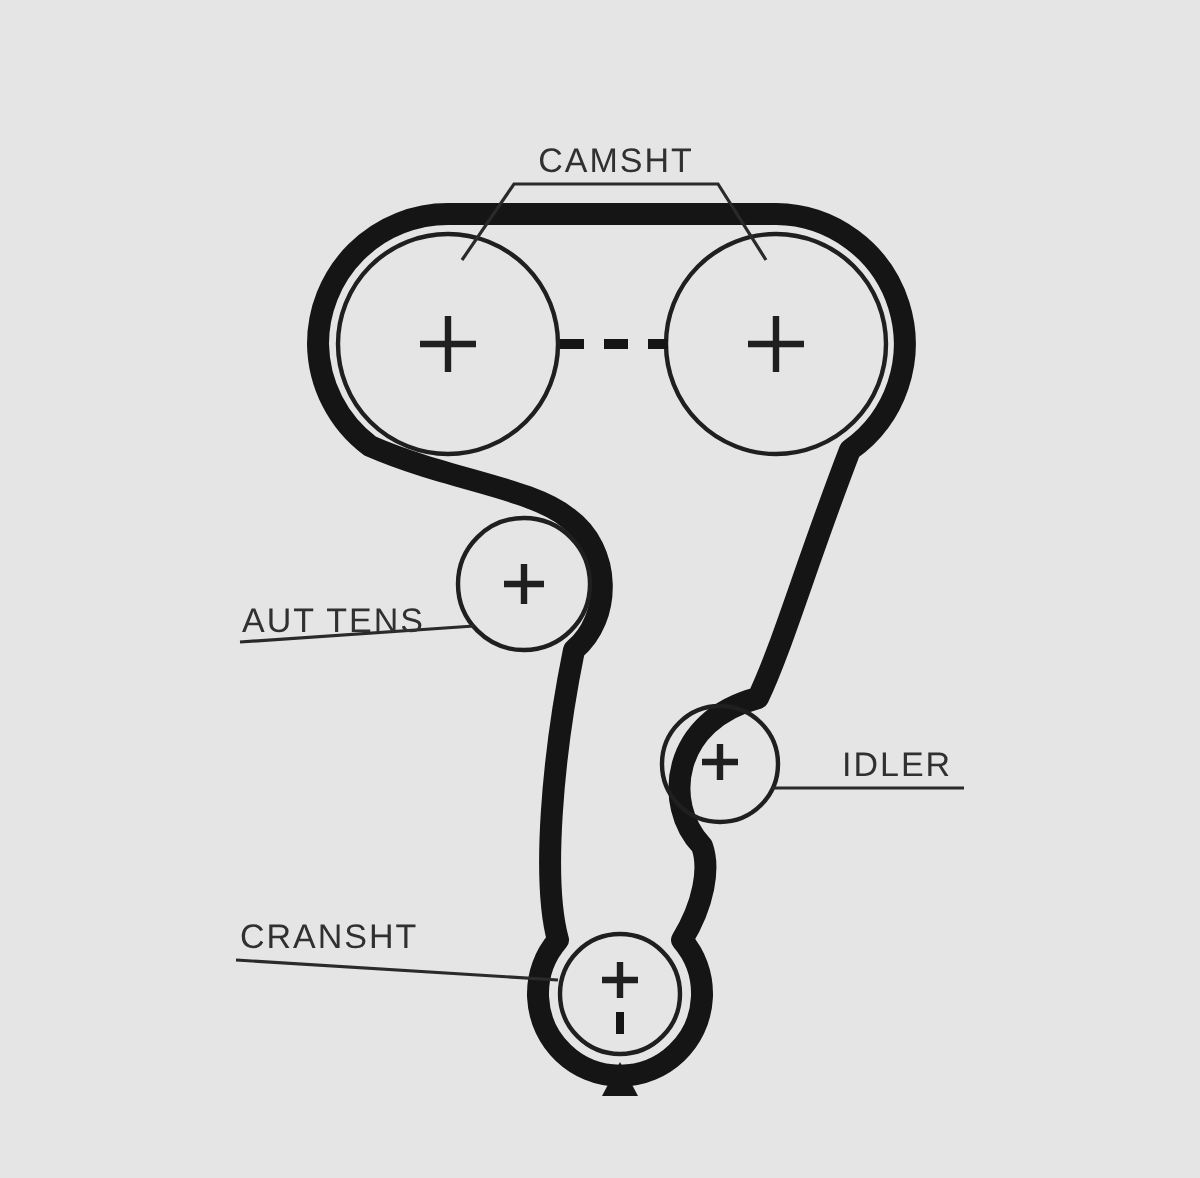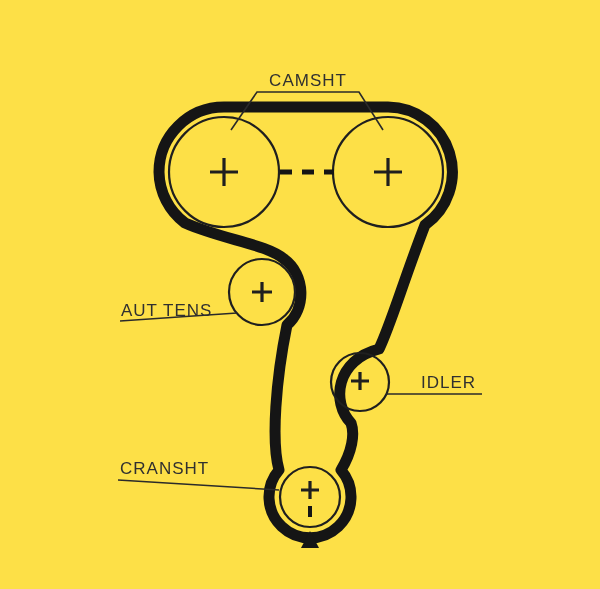--- a/index.html
+++ b/index.html
@@ -1,19 +1,19 @@
 <!DOCTYPE html>
 <html><head>
 <meta charset="utf-8">
 <style>
   html,body{margin:0;padding:0;background:#ffffff;}
   .stage{
     position:relative;
     width:600px;height:589px;
-    background:#fde047;
+    background:#e5e5e5;
     font-family:"Liberation Sans", sans-serif;
     overflow:hidden;
   }
   svg{display:block;}
   text{
     font-family:"Liberation Sans", sans-serif;
     font-size:17px;
     letter-spacing:1px;
     fill:#303030;
   }

